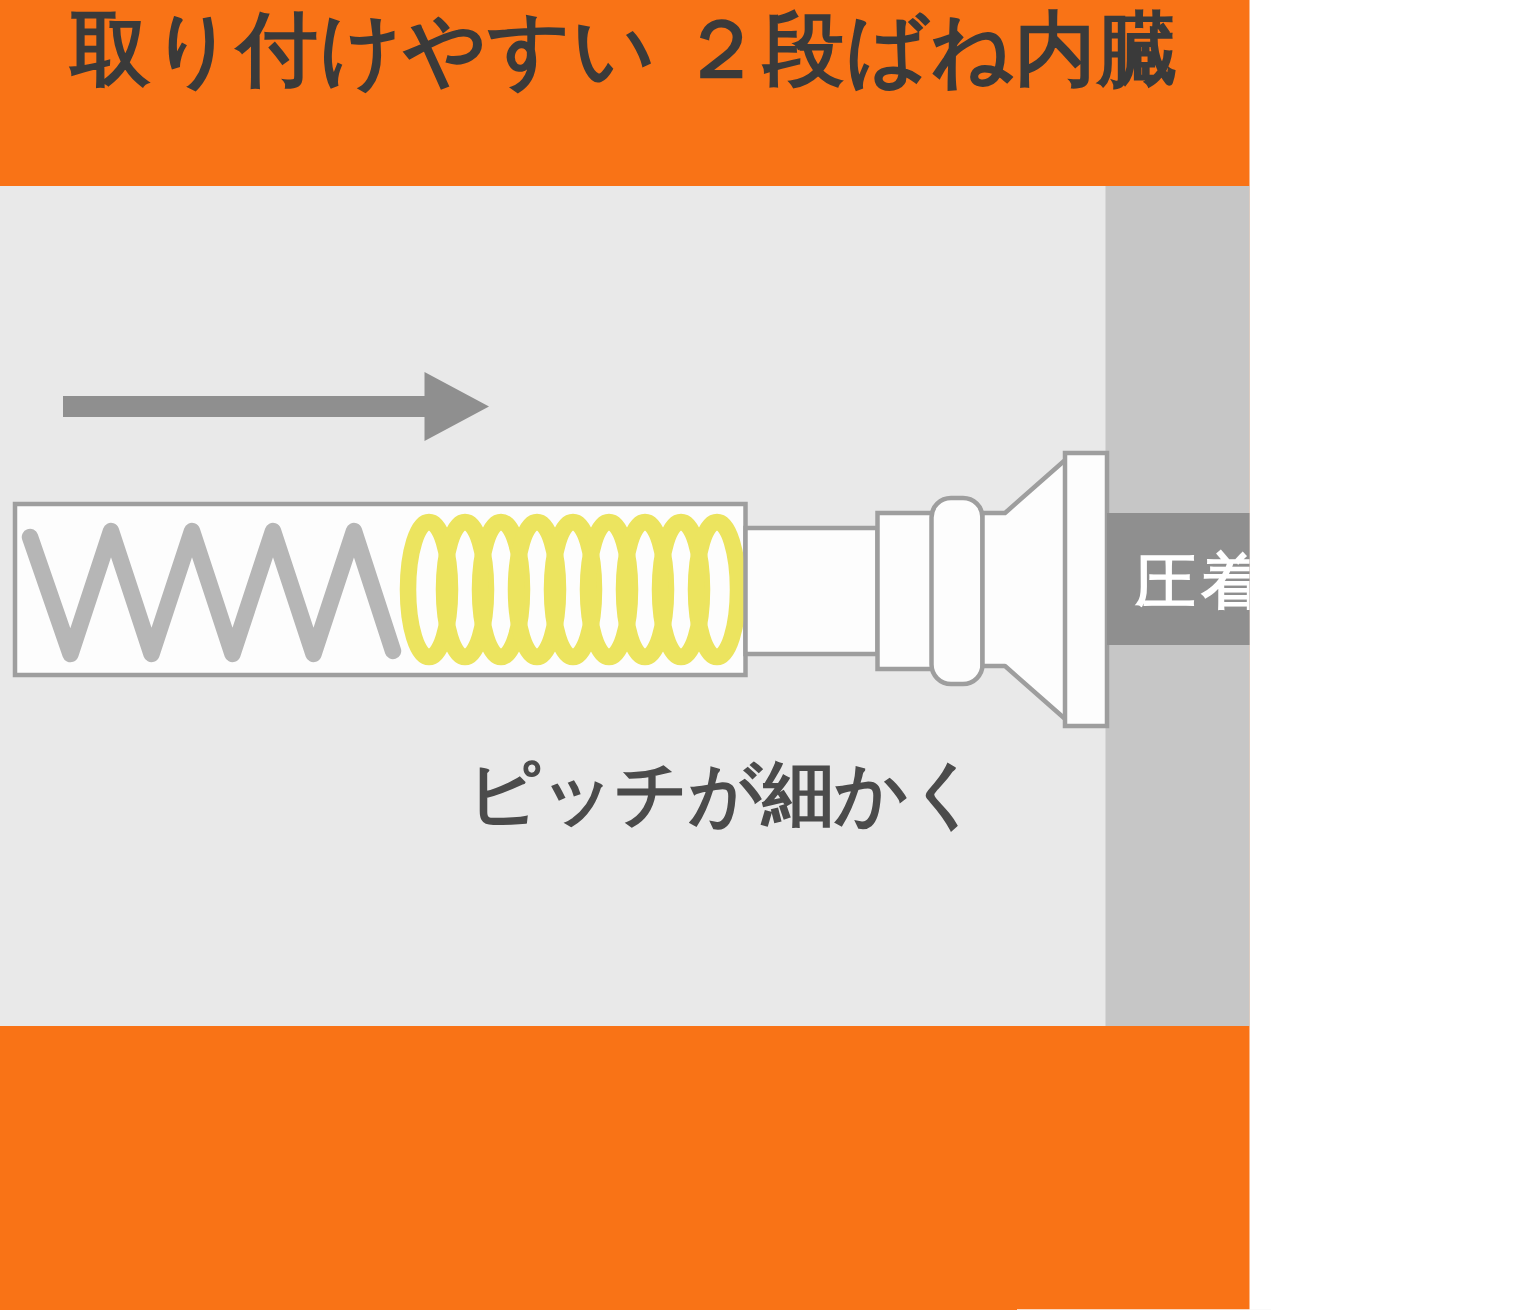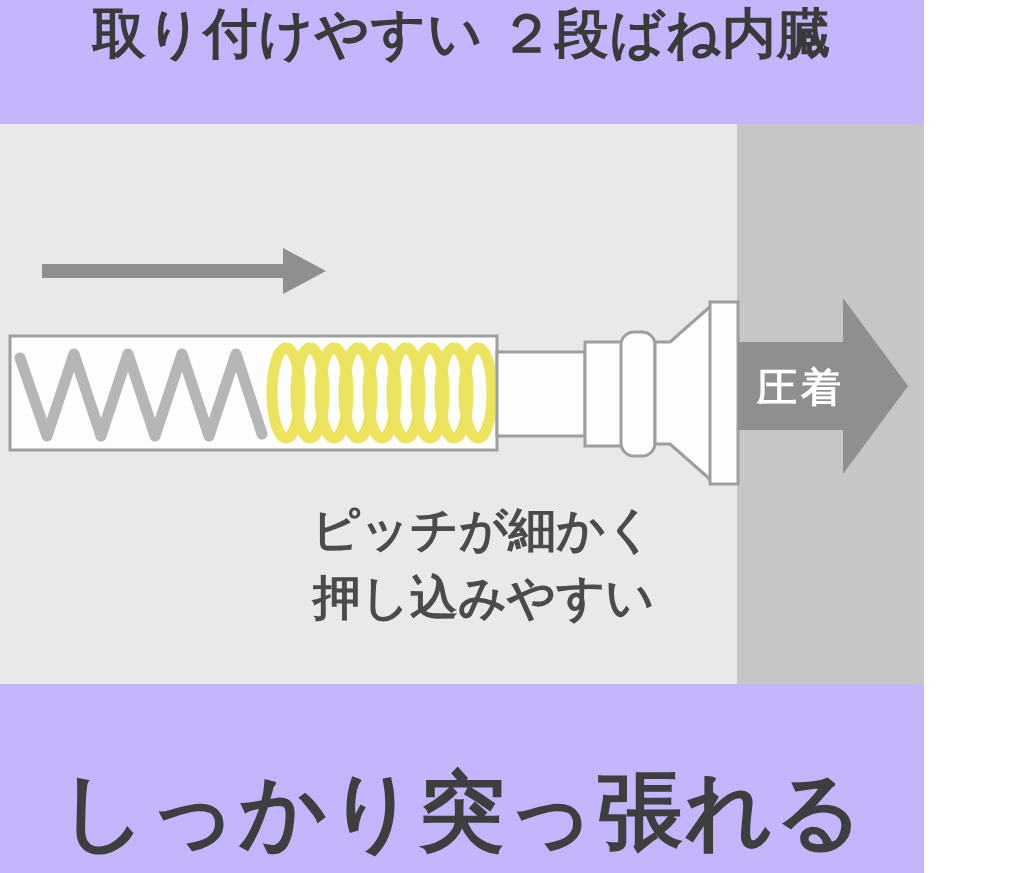--- a/index.html
+++ b/index.html
@@ -3,23 +3,23 @@
 <meta charset="utf-8">
 <style>
   html, body {
     margin: 0;
     padding: 0;
     background: #ffffff;
     font-family: "Liberation Sans", "DejaVu Sans", sans-serif;
   }
   .page {
     position: relative;
-    width: 924px;
+    width: 833px;
     height: 873px;
-    background: #c4b5fd;
+    background: #f97316;
     overflow: hidden;
   }
   .title {
     position: absolute;
     top: 2px;
     left: 0;
     width: 100%;
     text-align: center;
     font-size: 54px;
     font-weight: 800;
@@ -40,21 +40,21 @@
     position: absolute;
     top: 0;
     left: 0;
     display: block;
   }
   .caption {
     position: absolute;
     top: 372px;
     left: 483px;
     transform: translateX(-50%);
-    text-align: right;
+    text-align: left;
     font-size: 48px;
     font-weight: 600;
     color: #4b4b4b;
     line-height: 68px;
     white-space: nowrap;
   }
   .footer {
     position: absolute;
     top: 756px;
     left: 0;
@@ -112,20 +112,18 @@
 
       <rect x="710" y="178" width="28" height="182" fill="#fdfdfd" stroke="#9e9e9e" stroke-width="3"></rect>
 
       <polygon points="738,218 843,218 843,174 908,262 843,350 843,306 738,306" fill="#8f8f8f"></polygon>
 
       <text class="press-text" x="801" y="277" text-anchor="middle" font-size="40" font-weight="bold" fill="#ffffff" letter-spacing="4">圧着</text>
     </svg>
 
     <div class="caption">
       <div>ピッチが細かく</div>
-      <div>押し込みやすい</div>
     </div>
 
   </div>
 
-  <div class="footer">しっかり突っ張れる</div>
 
 </div>
 
 </body></html>

